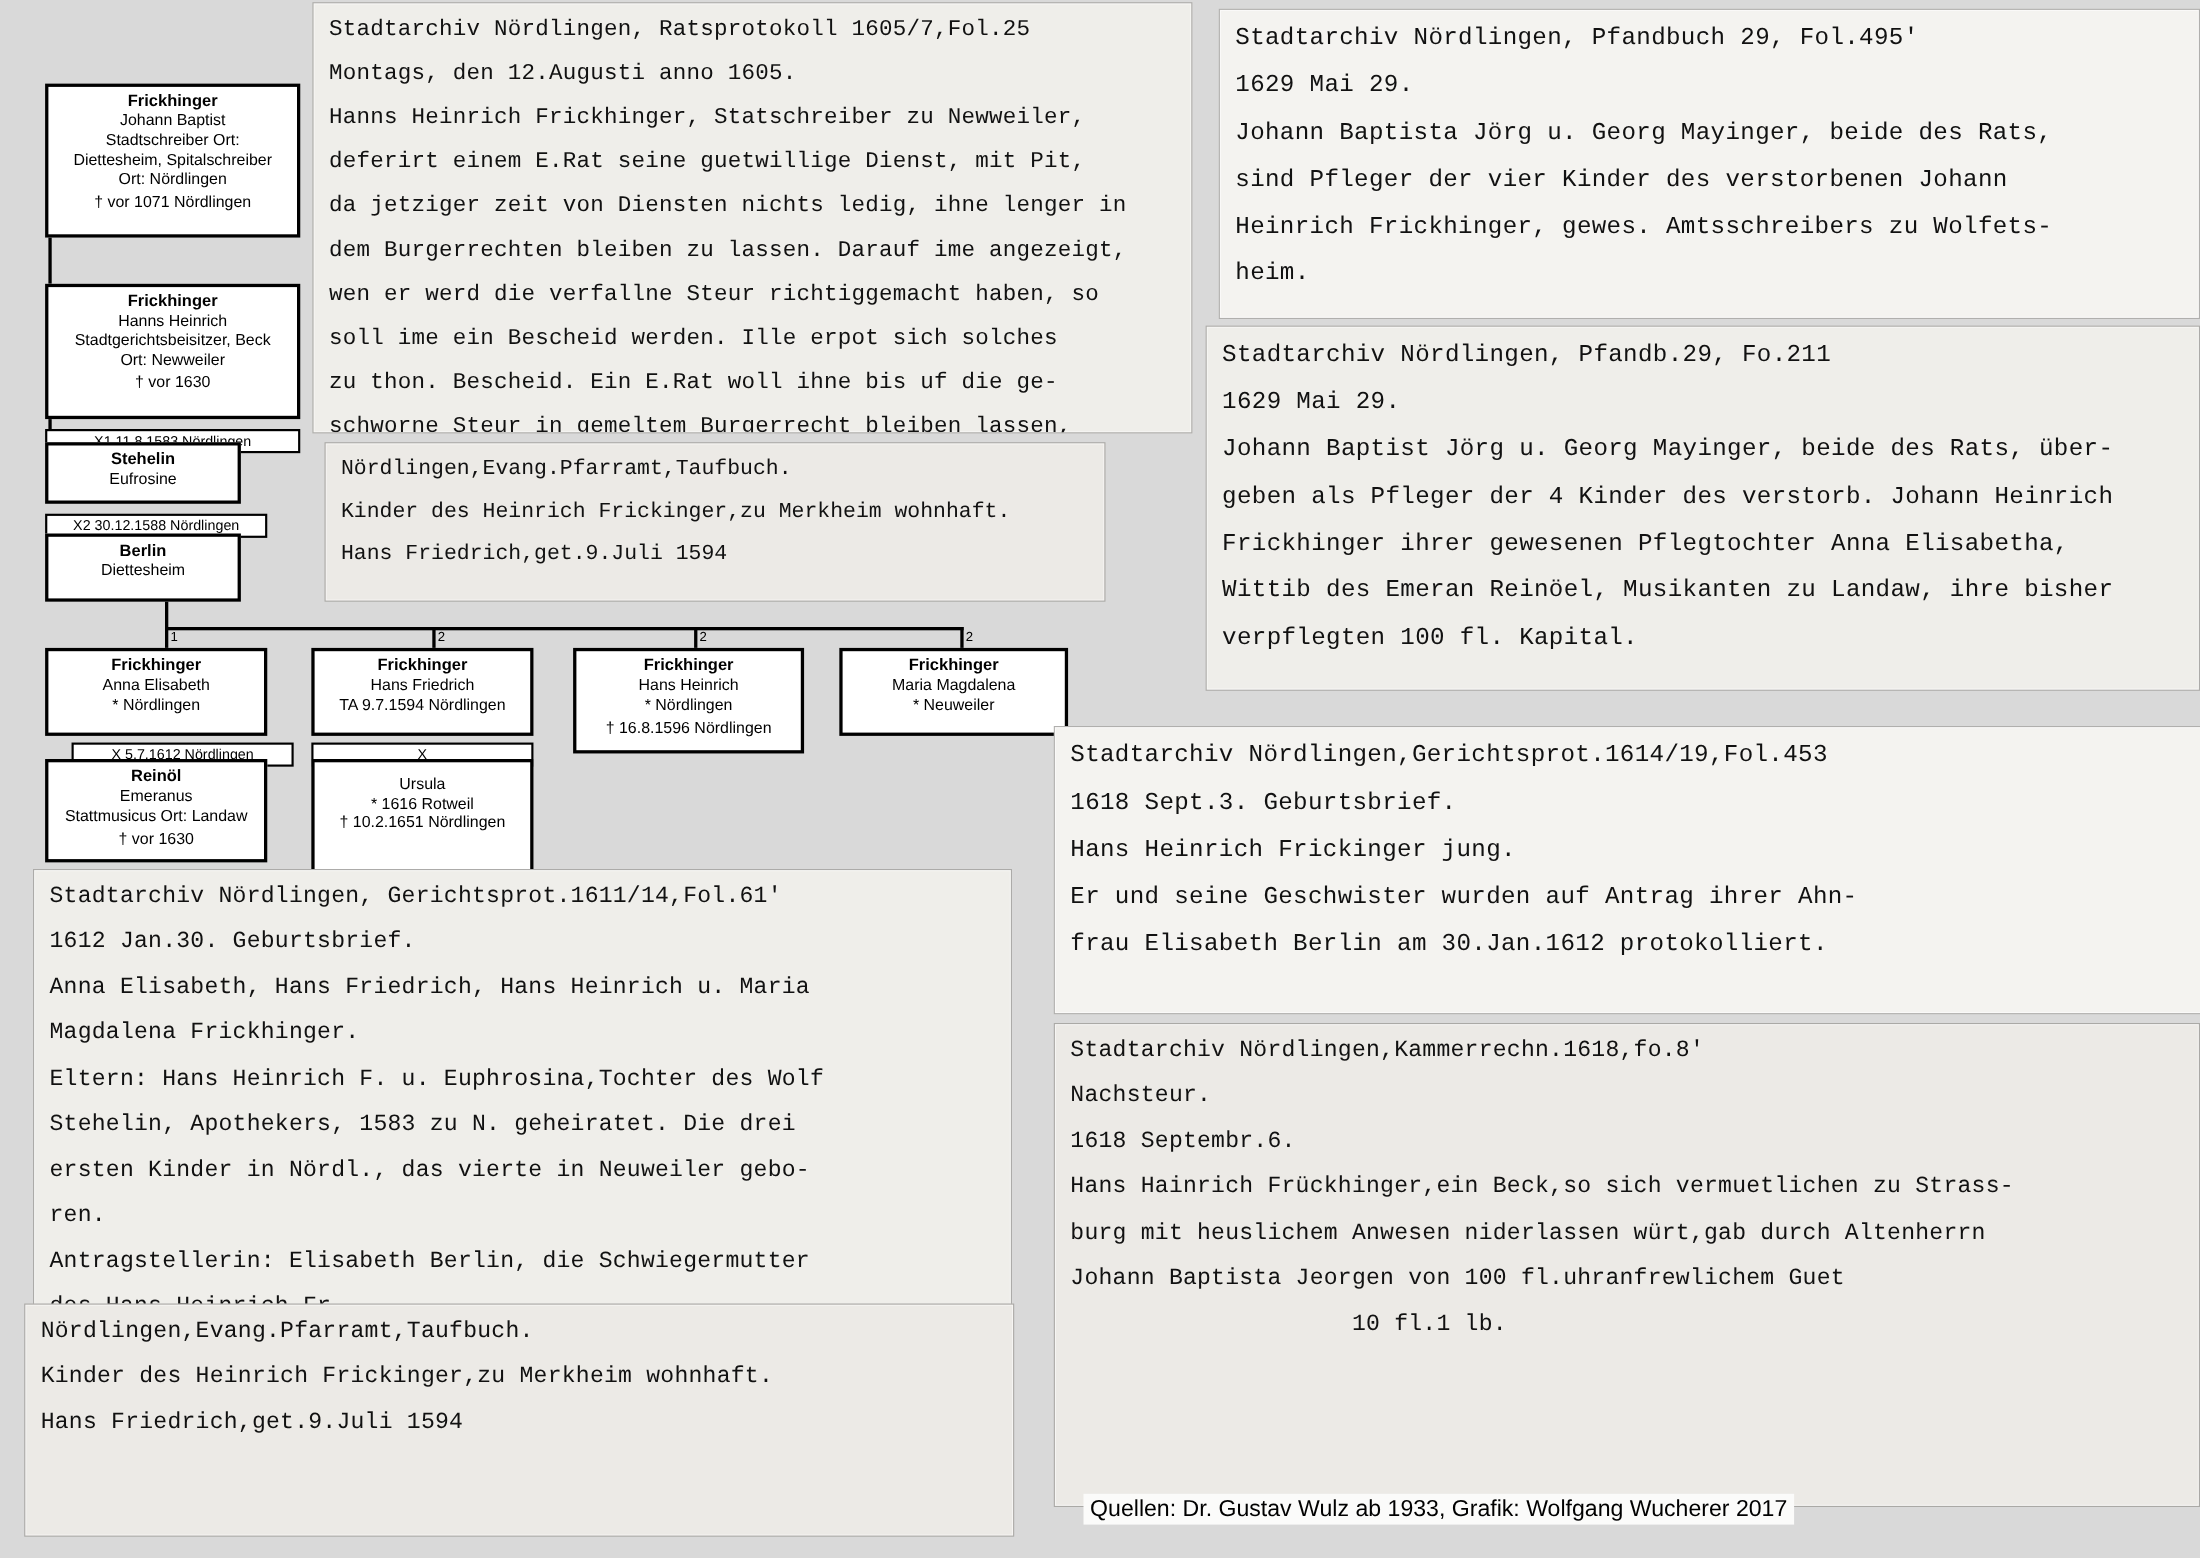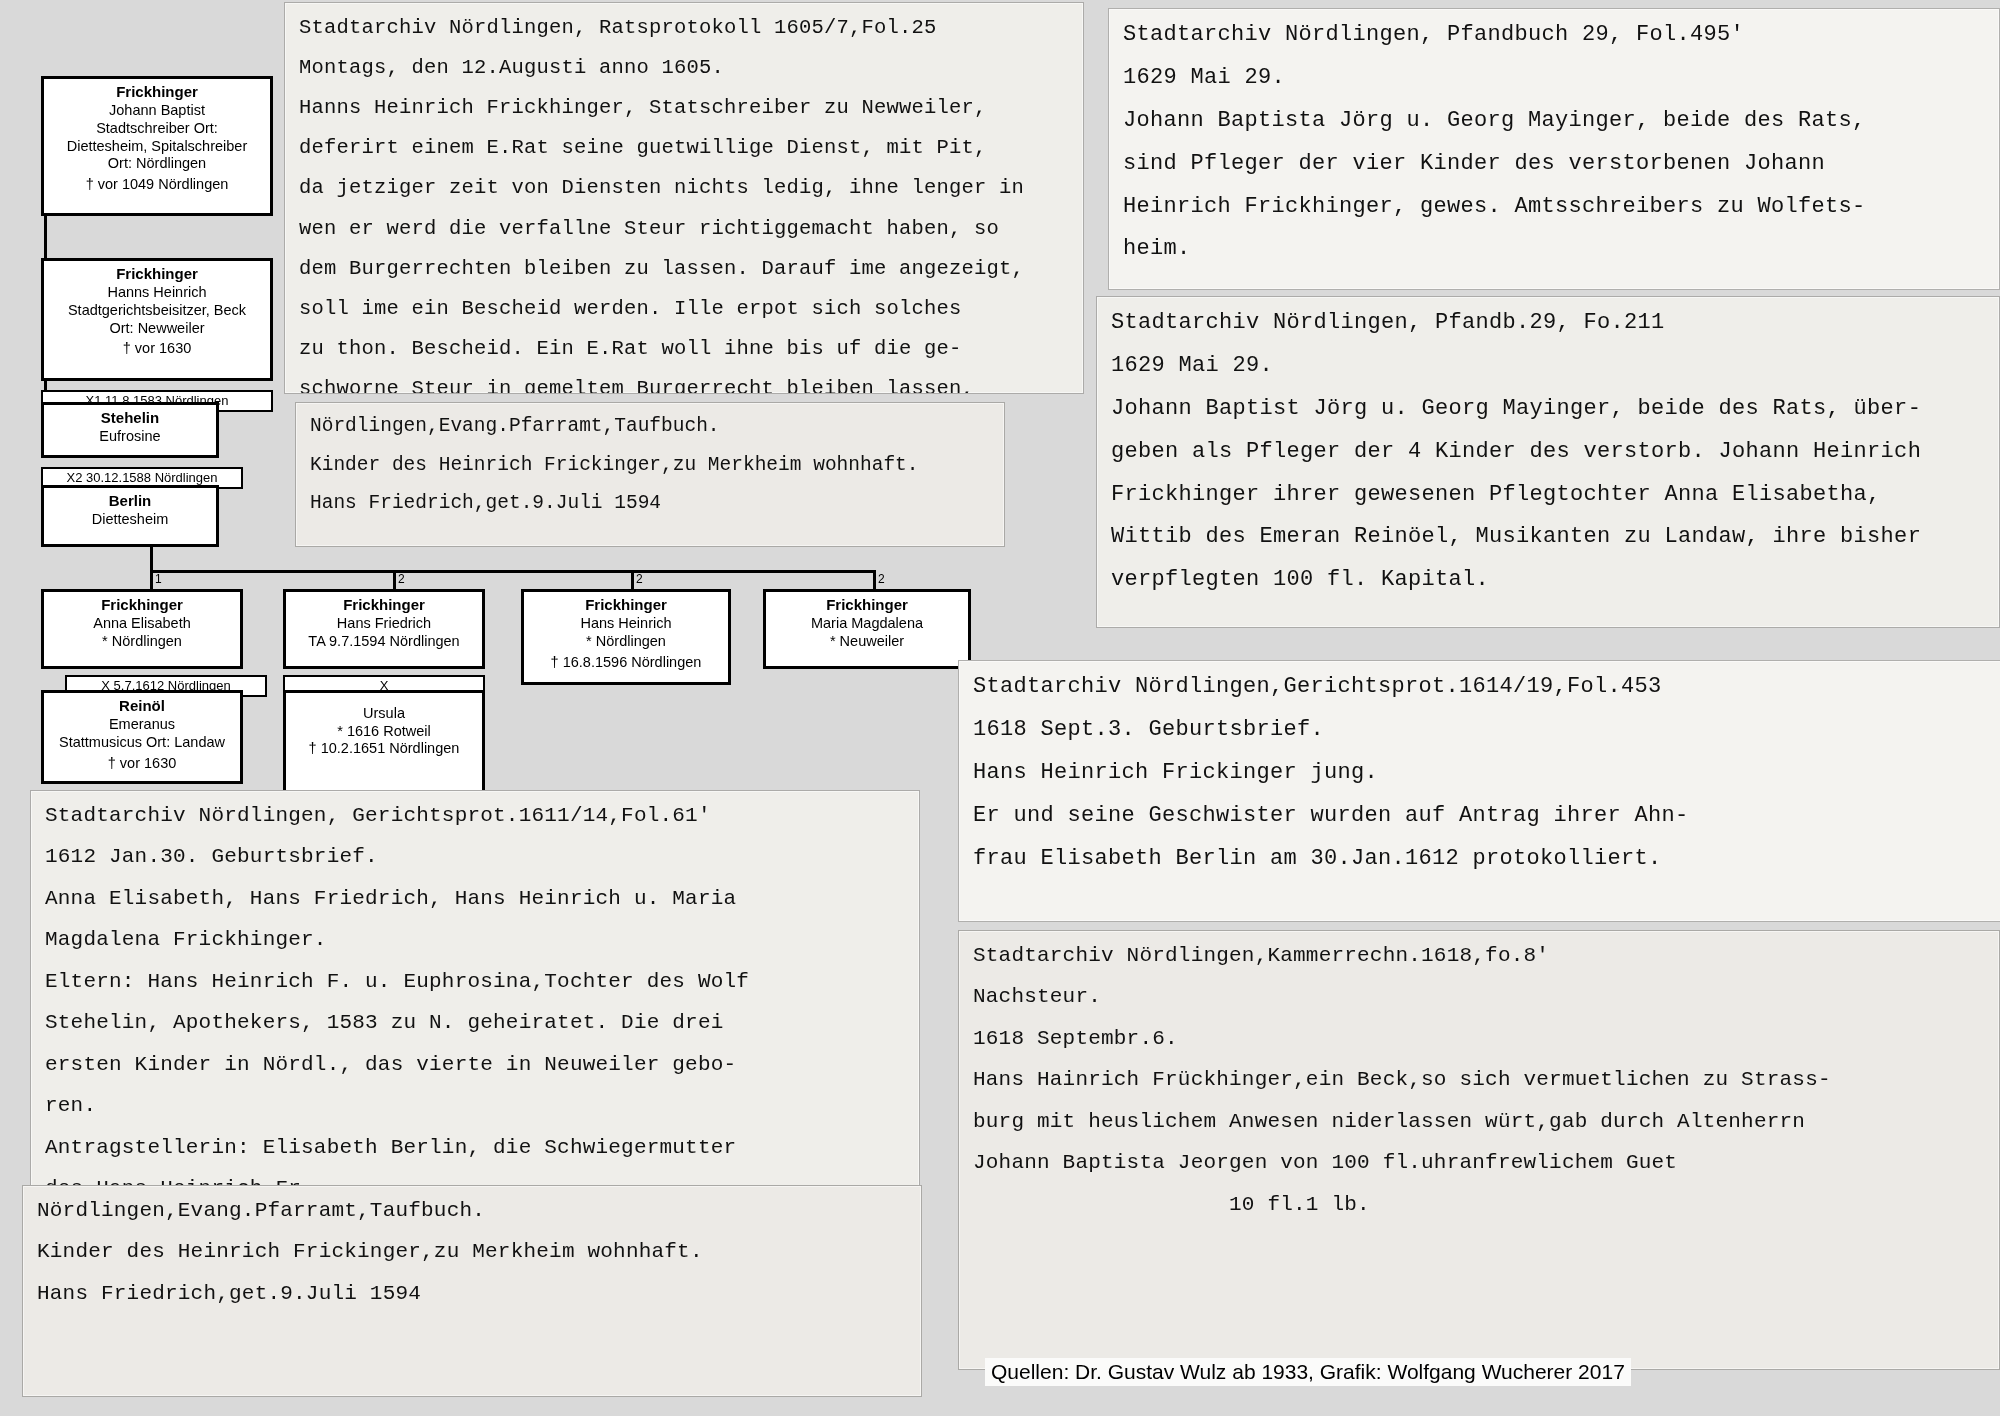--- a/index.html
+++ b/index.html
@@ -111,21 +111,21 @@
 <body>
 
 <div id="stage">
 
   <div class="gbox" style="left:41px; top:76px; width:232px; height:140px;">
     <span class="surname">Frickhinger</span>
     <span class="line">Johann Baptist</span>
     <span class="line">Stadtschreiber Ort:</span>
     <span class="line">Diettesheim, Spitalschreiber</span>
     <span class="line">Ort: Nördlingen</span>
-    <span class="dagger">† vor 1049 Nördlingen</span>
+    <span class="dagger">† vor 1071 Nördlingen</span>
   </div>
 
   <div class="vline" style="left:44px; top:216px; width:3px; height:42px;"></div>
 
   <div class="gbox" style="left:41px; top:258px; width:232px; height:123px;">
     <span class="surname">Frickhinger</span>
     <span class="line">Hanns Heinrich</span>
     <span class="line">Stadtgerichtsbeisitzer, Beck</span>
     <span class="line">Ort: Newweiler</span>
     <span class="dagger">† vor 1630</span>
@@ -209,22 +209,22 @@
     <span class="line">Maria Magdalena</span>
     <span class="line">* Neuweiler</span>
   </div>
 
   <div class="doc doc-a grain1" style="left:284px; top:2px; width:800px; height:392px;">
     <p>Stadtarchiv Nördlingen, Ratsprotokoll 1605/7,Fol.25</p>
     <p>Montags, den 12.Augusti anno 1605.</p>
     <p>Hanns Heinrich Frickhinger, Statschreiber zu Newweiler,</p>
     <p>deferirt einem E.Rat seine guetwillige Dienst, mit Pit,</p>
     <p>da jetziger zeit von Diensten nichts ledig, ihne lenger in</p>
+    <p>dem Burgerrechten bleiben zu lassen. Darauf ime angezeigt,</p>
     <p>wen er werd die verfallne Steur richtiggemacht haben, so</p>
-    <p>dem Burgerrechten bleiben zu lassen. Darauf ime angezeigt,</p>
     <p>soll ime ein Bescheid werden. Ille erpot sich solches</p>
     <p>zu thon. Bescheid. Ein E.Rat woll ihne bis uf die ge-</p>
     <p>schworne Steur in gemeltem Burgerrecht bleiben lassen,</p>
 
   </div>
 
   <div class="doc doc-small grain3" style="left:295px; top:402px; width:710px; height:145px;">
     <p>Nördlingen,Evang.Pfarramt,Taufbuch.</p>
     <p>Kinder des Heinrich Frickinger,zu Merkheim wohnhaft.</p>
     <p>Hans Friedrich,get.9.Juli 1594</p>

